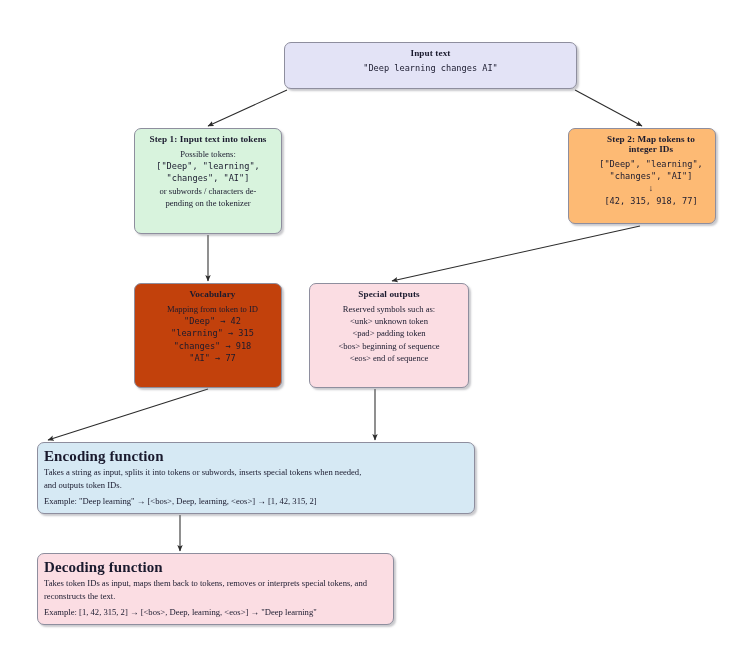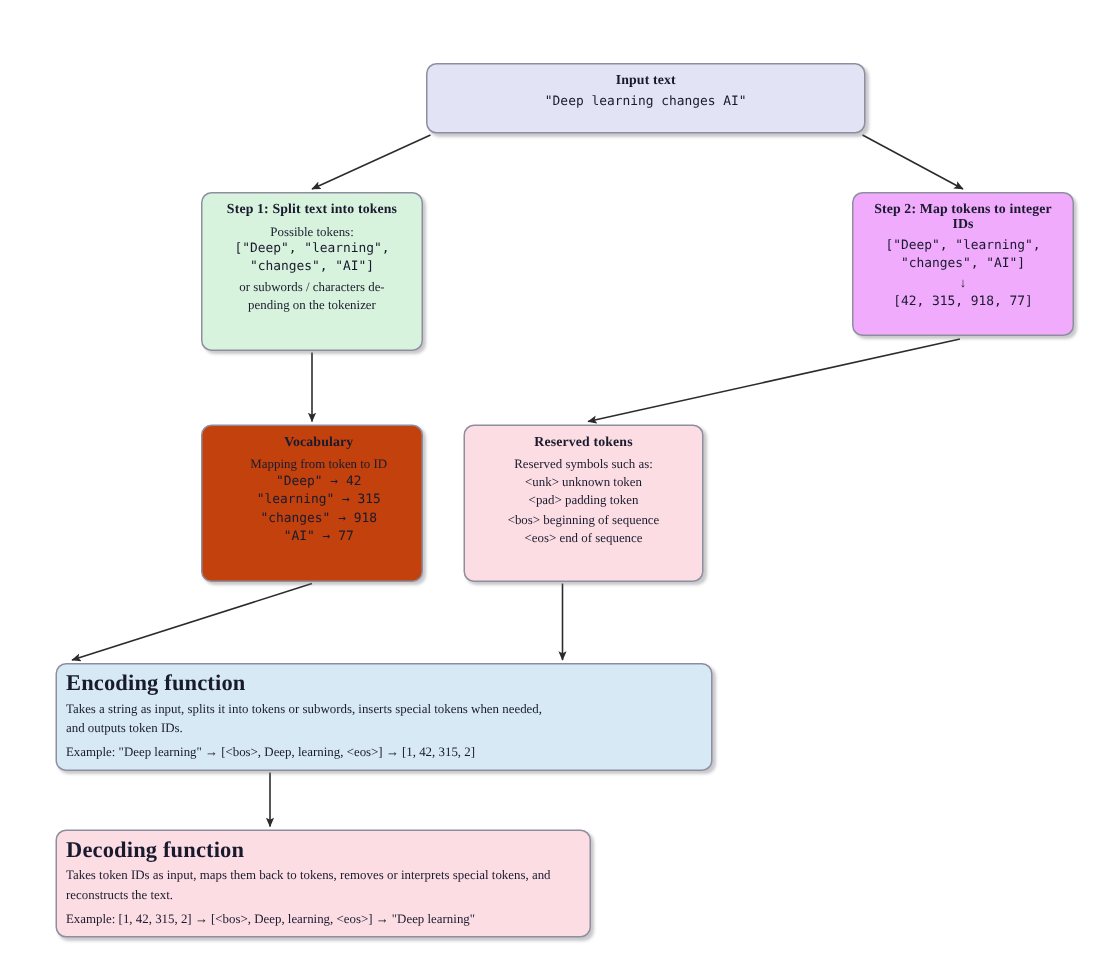--- a/index.html
+++ b/index.html
@@ -55,21 +55,21 @@
   .left-node .ttl { margin-bottom: 1px; font-size: 15px; }
   .left-node .ln { margin-bottom: 1px; font-family: Liberation Serif, serif; }
   .left-node .ln.spaced { margin-top: 4px; }
   .mono {
     font-family: "DejaVu Sans Mono", "Liberation Mono", monospace;
     font-size: 7.6px;
   }
   
   #node-input      { left: 284px; top: 42px;  width: 293px; height: 47px; background: #e3e3f6; }
   #node-step1      { left: 134px; top: 128px; width: 148px; height: 106px; background: #d8f3dd; }
-  #node-step2      { left: 568px; top: 128px; width: 148px; height: 96px;  background: #f0abfc; }
+  #node-step2      { left: 568px; top: 128px; width: 148px; height: 96px;  background: #fdba74; padding-left: 24px; }
   #node-vocab      { left: 134px; top: 283px; width: 148px; height: 105px; background: #c2410c; padding-left: 15px; }
   #node-special    { left: 309px; top: 283px; width: 160px; height: 105px; background: #fbdde3; }
   #node-encoding   { left: 37px;  top: 442px; width: 438px; height: 72px;  background: #d6e9f4; }
   #node-decoding   { left: 37px;  top: 553px; width: 357px; height: 72px;  background: #fbdde3; }
   .arrow-path {
     stroke: #2b2b2b;
     stroke-width: 1.05;
     fill: none;
   }
 </style>
@@ -93,21 +93,21 @@
     <path class="arrow-path" marker-end="url(#ah)" d="M 375,389 L 375,440"></path>
     <path class="arrow-path" marker-end="url(#ah)" d="M 180,515 L 180,551"></path>
   </svg>
 
   <div class="node centered" id="node-input">
     <div class="ttl">Input text</div>
     <div class="ln mono">"Deep learning changes AI"</div>
   </div>
 
   <div class="node centered" id="node-step1">
-    <div class="ttl">Step 1: Split text into tokens</div>
+    <div class="ttl">Step 1: Input text into tokens</div>
     <div class="ln">Possible tokens:</div>
     <div class="ln mono">["Deep", "learning",</div>
     <div class="ln mono">"changes", "AI"]</div>
     <div class="ln">or subwords / characters de-</div>
     <div class="ln">pending on the tokenizer</div>
   </div>
 
   <div class="node centered" id="node-step2">
     <div class="ttl">Step 2: Map tokens to integer IDs</div>
     <div class="ln mono">["Deep", "learning",</div>
@@ -119,21 +119,21 @@
   <div class="node centered" id="node-vocab">
     <div class="ttl">Vocabulary</div>
     <div class="ln">Mapping from token to ID</div>
     <div class="ln mono">"Deep" → 42</div>
     <div class="ln mono">"learning" → 315</div>
     <div class="ln mono">"changes" → 918</div>
     <div class="ln mono">"AI" → 77</div>
   </div>
 
   <div class="node centered" id="node-special">
-    <div class="ttl">Reserved tokens</div>
+    <div class="ttl">Special outputs</div>
     <div class="ln">Reserved symbols such as:</div>
     <div class="ln">&lt;unk&gt; unknown token</div>
     <div class="ln">&lt;pad&gt; padding token</div>
     <div class="ln">&lt;bos&gt; beginning of sequence</div>
     <div class="ln">&lt;eos&gt; end of sequence</div>
   </div>
 
   <div class="node left-node" id="node-encoding">
     <div class="ttl">Encoding function</div>
     <div class="ln">Takes a string as input, splits it into tokens or subwords, inserts special tokens when needed,</div>

